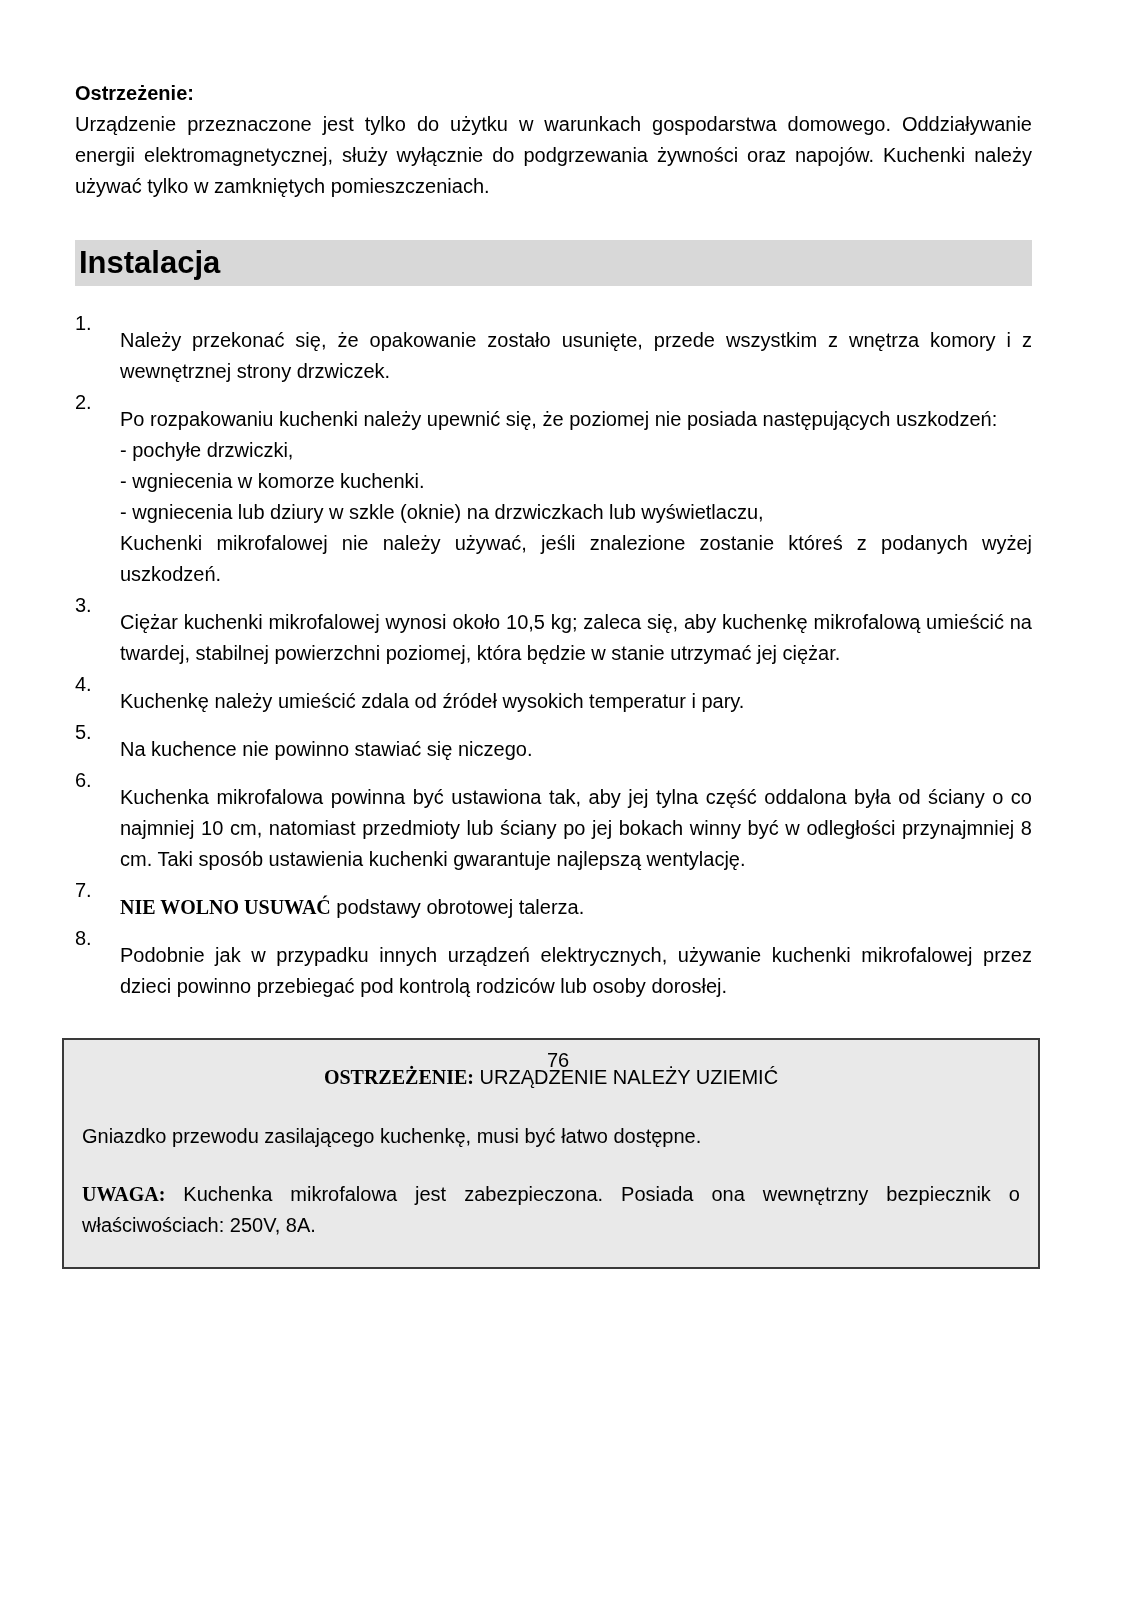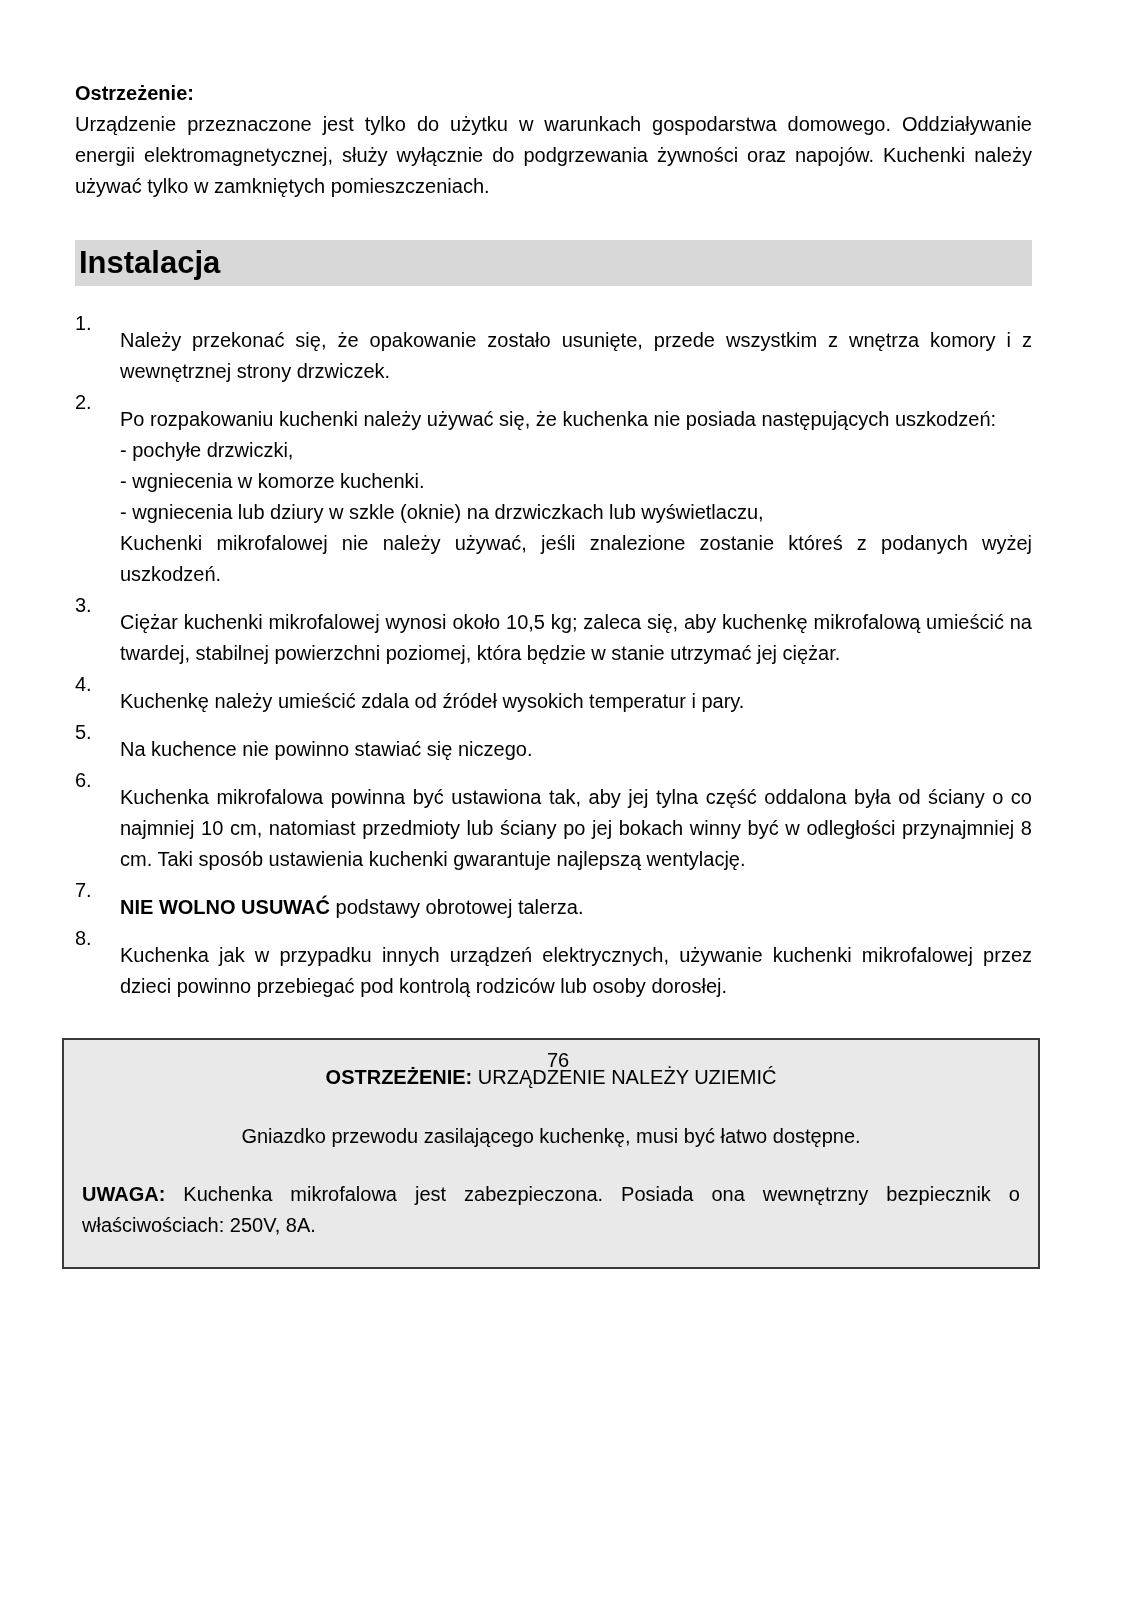--- a/index.html
+++ b/index.html
@@ -12,21 +12,21 @@
     line-height: 31px;
     color: #000000;
     position: relative;
     overflow: hidden;
   }
   .page {
     position: relative;
     height: 1148px;
     padding: 78px 96px 0 75px;
   }
-  .bold { font-weight: bold; }
+  .bold { font-weight: bold; font-family: Liberation Serif, serif; }
   .justify { text-align: justify; }
 
   .intro-title { font-weight: bold; }
 
   .section-bar {
     background: var(--section_bar_bg, #d8d8d8);
     font-size: 31px;
     line-height: 38px;
     font-weight: bold;
     padding: 4px 8px 4px 4px;
@@ -42,21 +42,21 @@
   .step .body { flex: 1; margin-top: 17px; }
   .sub-line { text-align: left; }
 
   .warn-box {
     margin: 36px -8px 16px -13px;
     background: var(--box_bg, #e9e9e9);
     border: 2px solid #3a3a3a;
     padding: 22px 18px 26px 18px;
   }
   .box-heading { text-align: center; }
-  .box-para1 { margin-top: 28px; text-align: center; }
+  .box-para1 { margin-top: 28px; }
   .box-para2 { margin-top: 14px; }
   .box-note  { margin-top: 27px; }
 
   .page-number {
     position: absolute;
     left: 0;
     right: 12px;
     bottom: 72px;
     text-align: center;
   }
@@ -78,21 +78,21 @@
     <div class="step">
       <div class="num">1.</div>
       <div class="body">
         <p class="justify">Należy przekonać się, że opakowanie zostało usunięte, przede wszystkim z wnętrza komory i z wewnętrznej strony drzwiczek.</p>
       </div>
     </div>
 
     <div class="step">
       <div class="num">2.</div>
       <div class="body">
-        <p class="justify">Po rozpakowaniu kuchenki należy używać się, że kuchenka nie posiada następujących uszkodzeń:</p>
+        <p class="justify">Po rozpakowaniu kuchenki należy upewnić się, że poziomej nie posiada następujących uszkodzeń:</p>
         <div class="sub-line">- pochyłe drzwiczki,</div>
         <div class="sub-line">- wgniecenia w komorze kuchenki.</div>
         <div class="sub-line">- wgniecenia lub dziury w szkle (oknie) na drzwiczkach lub wyświetlaczu,</div>
         <p class="justify">Kuchenki mikrofalowej nie należy używać, jeśli znalezione zostanie któreś z podanych wyżej uszkodzeń.</p>
       </div>
     </div>
 
     <div class="step">
       <div class="num">3.</div>
       <div class="body">
@@ -124,21 +124,21 @@
     <div class="step">
       <div class="num">7.</div>
       <div class="body">
         <p class="justify"><span class="bold">NIE WOLNO USUWAĆ</span><span> podstawy obrotowej talerza.</span></p>
       </div>
     </div>
 
     <div class="step">
       <div class="num">8.</div>
       <div class="body">
-        <p class="justify">Kuchenka jak w przypadku innych urządzeń elektrycznych, używanie kuchenki mikrofalowej przez dzieci powinno przebiegać pod kontrolą rodziców lub osoby dorosłej.</p>
+        <p class="justify">Podobnie jak w przypadku innych urządzeń elektrycznych, używanie kuchenki mikrofalowej przez dzieci powinno przebiegać pod kontrolą rodziców lub osoby dorosłej.</p>
       </div>
     </div>
 
   </div>
 
   <div class="warn-box">
     <p class="box-heading"><span class="bold">OSTRZEŻENIE:</span><span> URZĄDZENIE NALEŻY UZIEMIĆ</span></p>
     <p class="box-para1">Gniazdko przewodu zasilającego kuchenkę, musi być łatwo dostępne.</p>
     <p class="box-note justify"><span class="bold">UWAGA:</span><span> Kuchenka mikrofalowa jest zabezpieczona. Posiada ona wewnętrzny bezpiecznik o właściwościach: 250V, 8A.</span></p>
   </div>

